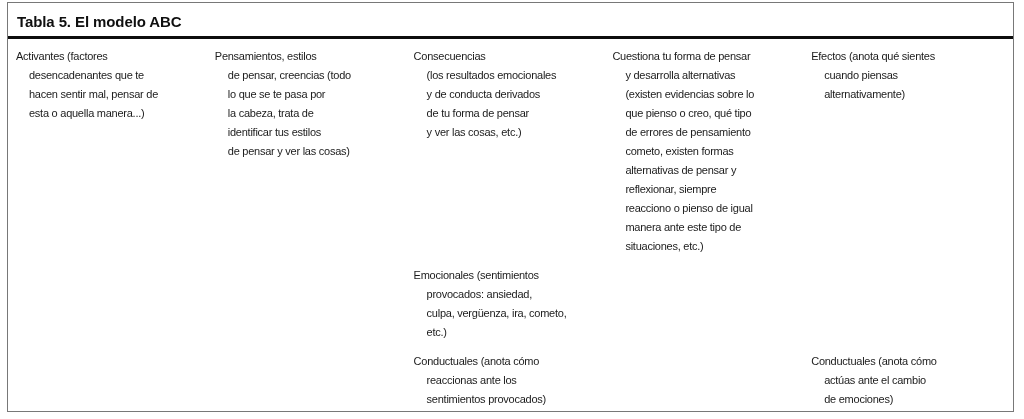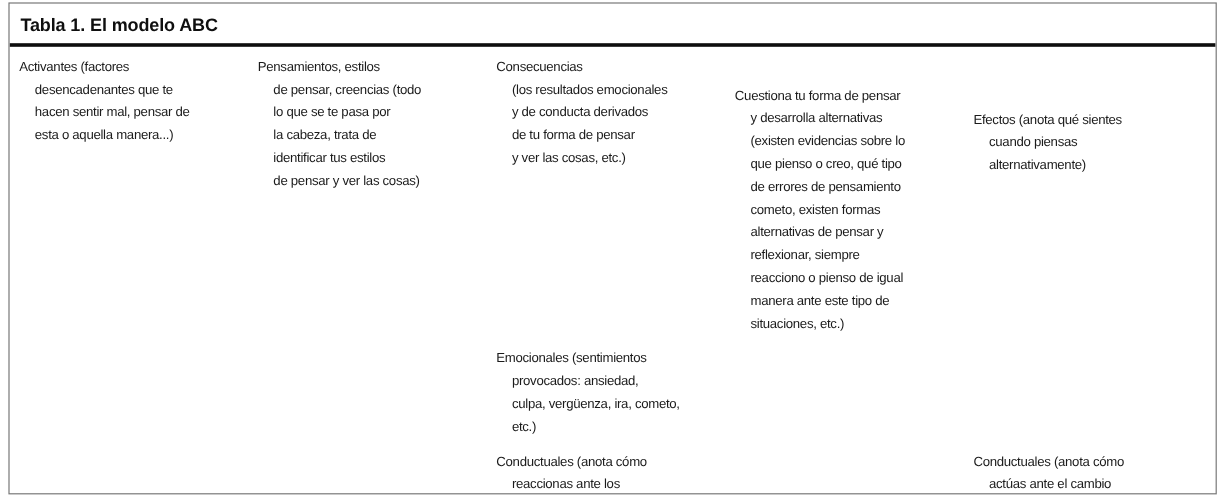--- a/index.html
+++ b/index.html
@@ -50,32 +50,32 @@
     color: #1b1b1b;
     letter-spacing: -0.25px;
     white-space: pre;
     padding-left: 13px;
     text-indent: -13px;
     overflow: visible;
   }
   .c1r1 { grid-column: 1; grid-row: 1; }
   .c2r1 { grid-column: 2; grid-row: 1; }
   .c3r1 { grid-column: 3; grid-row: 1; }
-  .c4r1 { grid-column: 4; grid-row: 1; margin-top: 24px; }
-  .c5r1 { grid-column: 5; grid-row: 1; margin-top: 44px; }
+  .c4r1 { grid-column: 4; grid-row: 1; }
+  .c5r1 { grid-column: 5; grid-row: 1; }
   .c3r2 { grid-column: 3; grid-row: 2; }
   .c5r2 { grid-column: 5; grid-row: 2; }
   .c3r3 { grid-column: 3; grid-row: 3; }
   .c5r3 { grid-column: 5; grid-row: 3; }
 </style>
 </head>
 <body>
 
 <div class="table-box">
-  <div class="table-title">Tabla 1. El modelo ABC</div>
+  <div class="table-title">Tabla 5. El modelo ABC</div>
   <div class="title-rule"></div>
   <div class="table-grid">
     <div class="cell c1r1">Activantes (factores
 desencadenantes que te
 hacen sentir mal, pensar de
 esta o aquella manera...)</div>
     <div class="cell c3r1">Consecuencias
 (los resultados emocionales
 y de conducta derivados
 de tu forma de pensar

